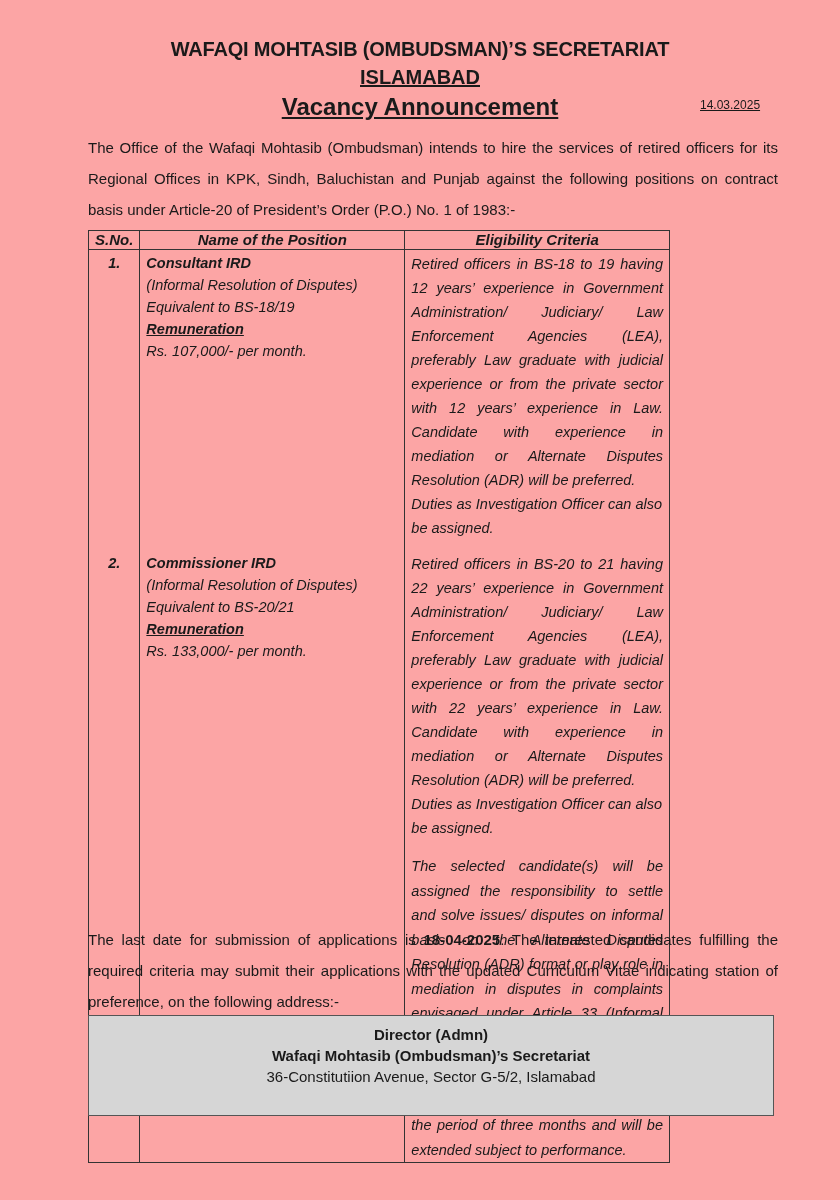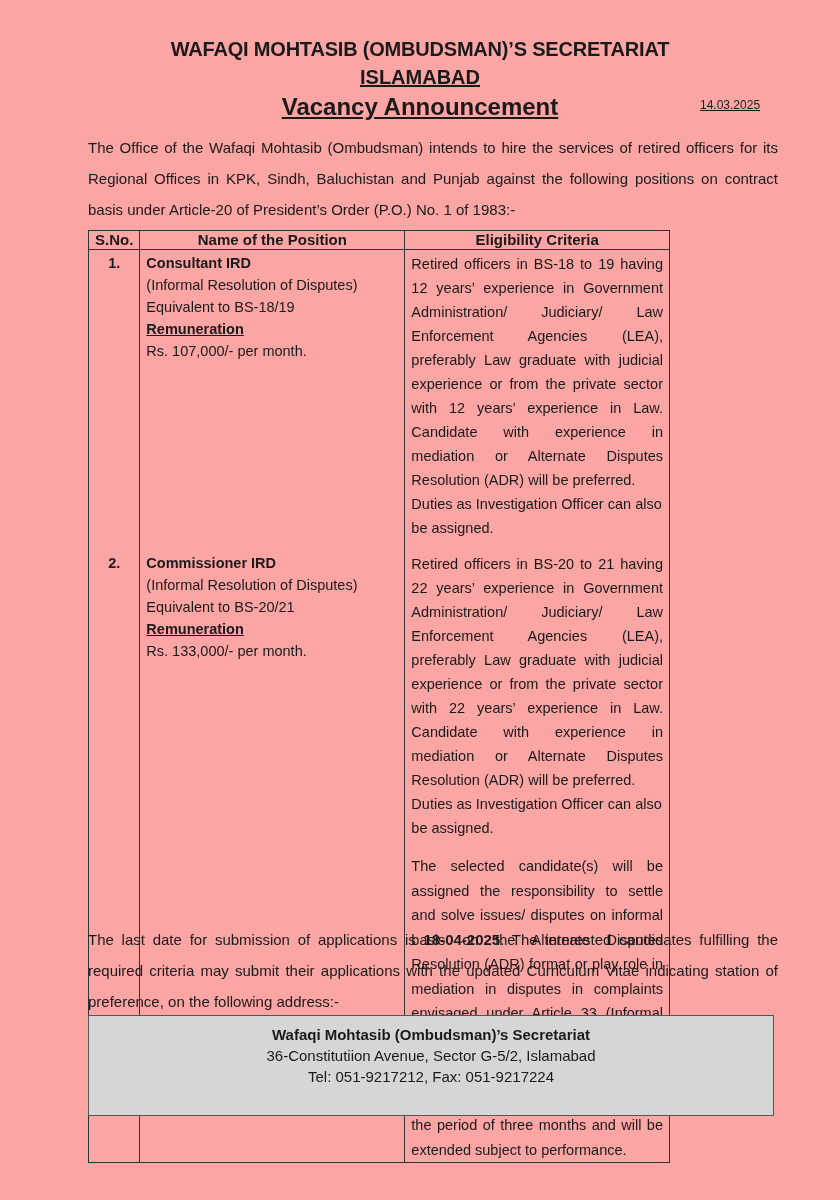--- a/index.html
+++ b/index.html
@@ -66,20 +66,21 @@
       text-align: justify;
       text-align-last: left;
     }
     table.positions {
       position: absolute;
       left: 88px;
       top: 230px;
       width: 582px;
       border-collapse: collapse;
       font-size: 14.5px;
+      font-style: italic;
     }
     table.positions th,
     table.positions td {
       border: 1px solid #333;
       vertical-align: top;
       padding: 0 6px;
     }
     table.positions th {
       font-weight: bold;
       text-align: center;
@@ -214,18 +215,18 @@
           <div class="elig-extra">The selected candidate(s) will be assigned the responsibility to settle and solve issues/ disputes on informal basis on the Alternate Disputes Resolution (ADR) format or play role in mediation in disputes in complaints envisaged under Article 33 (Informal Resolution of Disputes) of P.O. No. 1 of 1983.</div>
           <div class="elig-extra">The Contract will initially be given for the period of three months and will be extended subject to performance.</div>
         </td>
       </tr>
     </tbody>
   </table>
 
   <div class="closing"><span>The last date for submission of applications is </span><b>18-04-2025</b><span>. The interested candidates fulfilling the required criteria may submit their applications with the updated Curriculum Vitae indicating station of preference, on the following address:-</span></div>
 
   <div class="address-box">
+    <div class="addr-bold">Director (Admn)</div>
     <div class="addr-bold">Wafaqi Mohtasib (Ombudsman)’s Secretariat</div>
     <div>36-Constitutiion Avenue, Sector G-5/2, Islamabad</div>
-    <div>Tel: 051-9217212, Fax: 051-9217224</div>
   </div>
 
 </div>
 
 </body></html>

